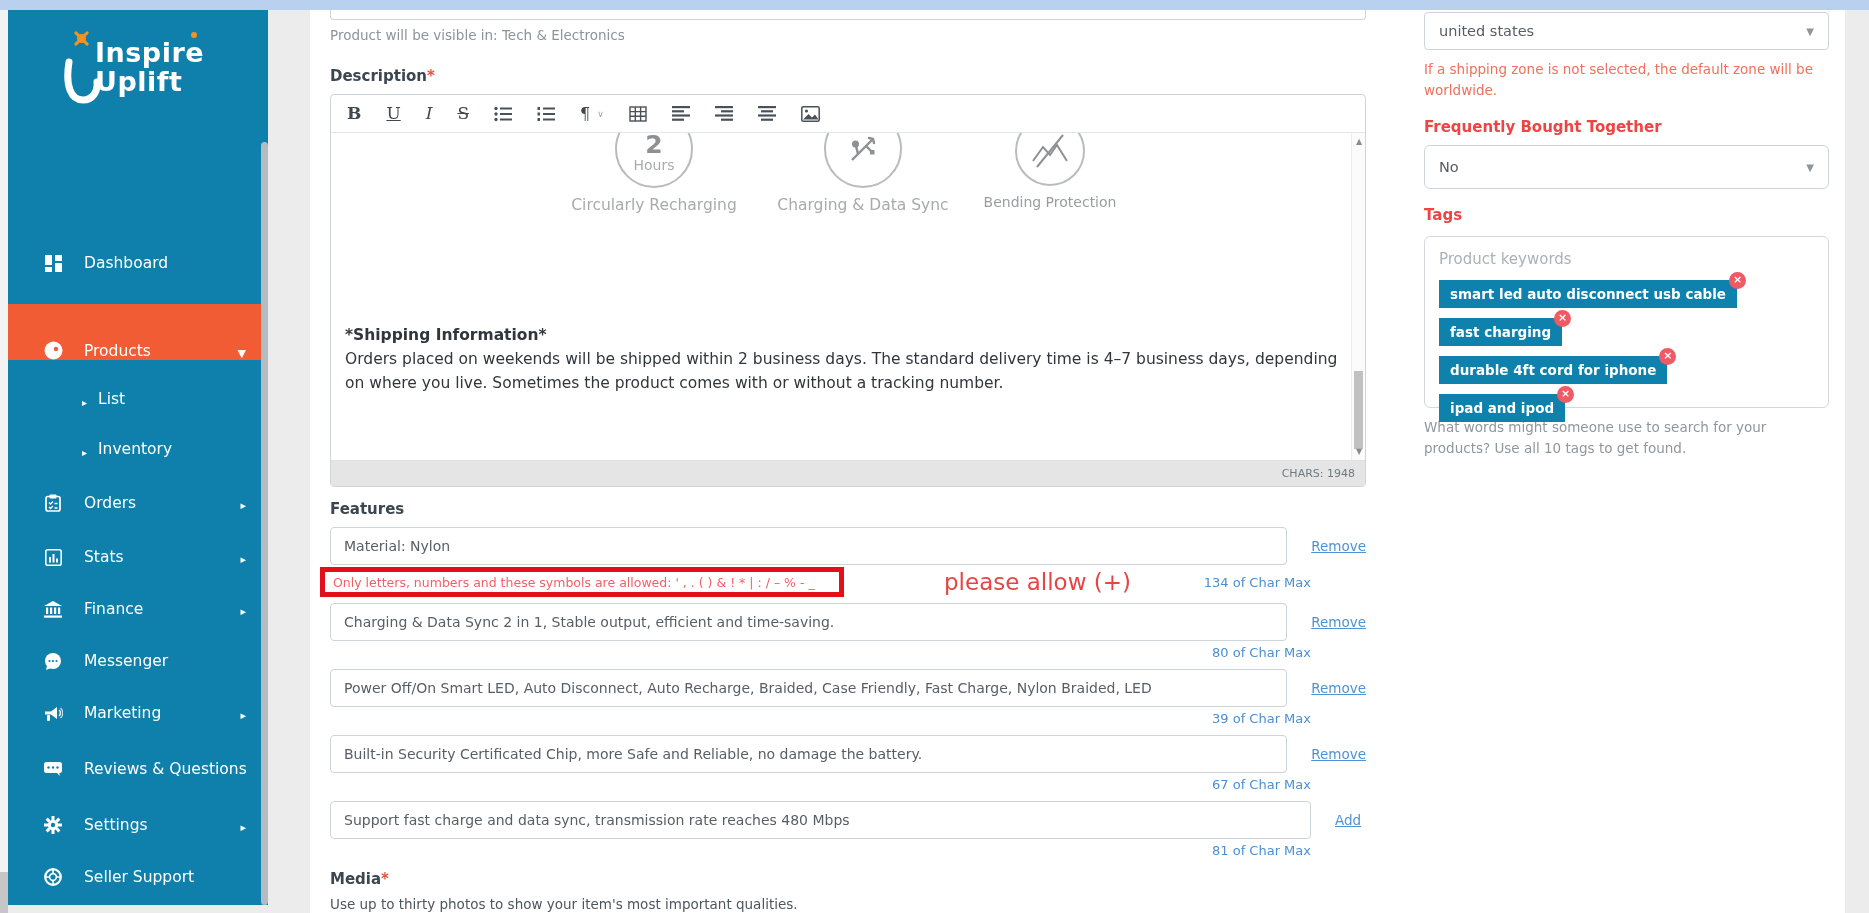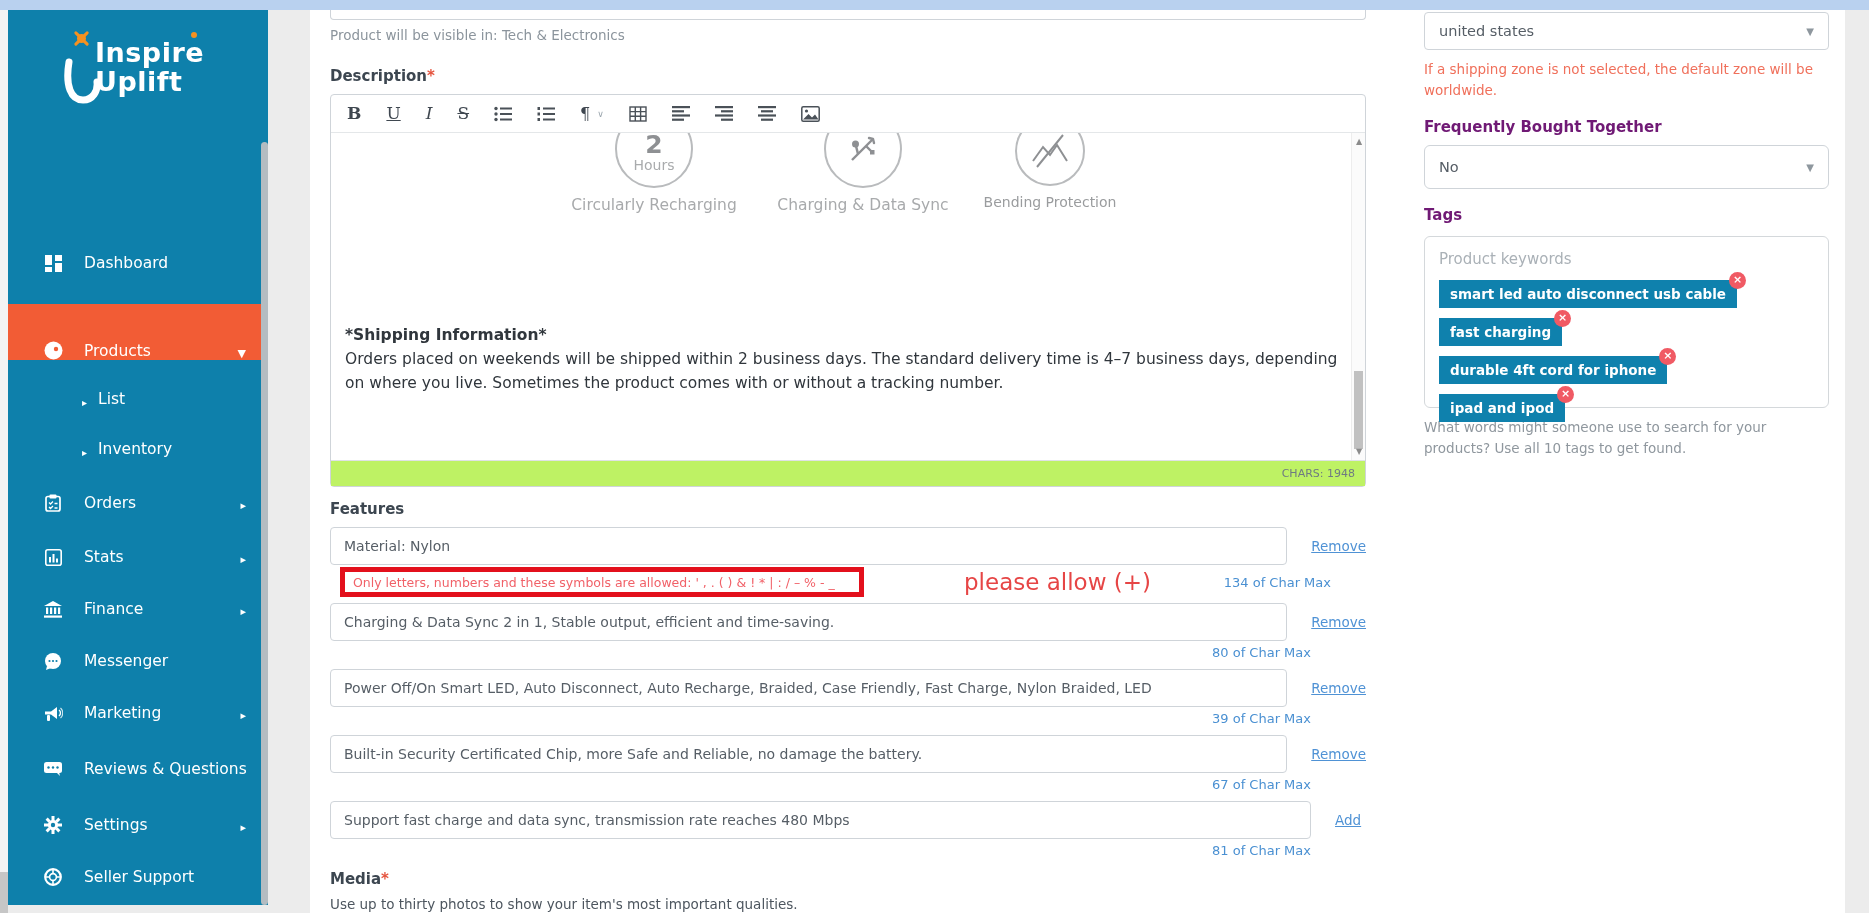--- a/index.html
+++ b/index.html
@@ -61,45 +61,45 @@
   .circ-num { font-size:25px; font-weight:bold; color:#8e9093; line-height:1; margin-top:6px; }
   .circ-sub { font-size:14px; color:#a9abad; }
   .fig-cap { margin-top:8px; font-size:15.5px; color:#a8aaac; }
   .fig3 .fig-cap { font-size:14px; color:#9a9c9e; }
   .ed-text { margin-top:83px; width:1000px; font-size:15.5px; line-height:24px; color:#30363c; }
   .ed-text b { font-weight:bold; }
   .ed-scroll { position:absolute; right:0; top:0; width:14px; height:100%; background:#fbfbfb; border-left:1px solid #ededed; }
   .ed-arrow { position:absolute; left:0; width:14px; text-align:center; font-size:8px; color:#8b8b8b; cursor:pointer; }
   .ed-arrow-up{top:4px;} .ed-arrow-dn{bottom:4px;}
   .ed-thumb { position:absolute; left:2px; top:238px; width:9px; height:78px; background:#c1c1c1; cursor:pointer; }
-  .ed-chars { height:26px; background:#bef264; border-top:1px solid #dfe2e5; display:flex; align-items:center; justify-content:flex-end; padding-right:10px; font-size:11px; color:#6f7a82; }
+  .ed-chars { height:26px; background:#e5e5e5; border-top:1px solid #dfe2e5; display:flex; align-items:center; justify-content:flex-end; padding-right:10px; font-size:11px; color:#6f7a82; }
 
   .features-label { margin-top:13px; font-size:15px; font-weight:bold; color:#3c4650; }
   .feat-row { display:flex; margin-top:9px; width:1036px; }
   .feat-input { width:981px; height:38px; border:1px solid #cfd4d9; border-radius:4px; padding:0 13px; font-size:14px; color:#565e66; font-family:"DejaVu Sans", sans-serif; background:#fff; outline:none; }
   .action-link { margin-left:24px; align-self:center; font-size:13.5px; color:#4f92d5; text-decoration:underline; cursor:pointer; white-space:nowrap; }
   .char-line { width:981px; text-align:right; font-size:13px; color:#4a90d2; margin-top:4px; }
   .mt6{margin-top:6px;}
 
-  .error-row { display:flex; align-items:center; width:981px; margin-top:2px; height:30px;margin-left:20px; }
+  .error-row { display:flex; align-items:center; width:981px; margin-top:2px; height:30px; }
   .error-box { margin-left:-10px; width:524px; height:30px; border:5px solid #e3101c; display:flex; align-items:center; padding:0 8px; background:#fff; }
   .error-text { font-size:12.5px; color:#f16168; white-space:nowrap; }
   .annotation { margin-left:100px; font-size:23px; color:#e64545; white-space:nowrap; }
   .error-charmax { margin-left:auto; font-size:13px; color:#4a90d2; }
 
   .media-label { margin-top:12px; font-size:15px; font-weight:bold; color:#3c4650; }
   .media-lines { margin-top:7px; font-size:13.5px; line-height:19px; color:#4d565f; }
 
   
   .rpanel { position:absolute; left:1408px; top:0; width:437px; height:913px; background:#fff; padding:10px 16px 0; z-index:2; }
   .select { height:38px; border:1px solid #cfd4d9; border-radius:4px; display:flex; align-items:center; padding:0 14px; font-size:14.5px; color:#565e66; cursor:pointer; background:#fff; }
   .select .caret { margin-left:auto; font-size:10px; color:#8e979e; }
   .sel-top { margin-top:2px; }
   .warn { margin-top:9px; width:392px; font-size:13.5px; line-height:21px; color:#f0705b; }
-  .rp-label { margin-top:17px; font-size:15px; font-weight:bold; color:#701a75; }
+  .rp-label { margin-top:17px; font-size:15px; font-weight:bold; color:#ef4444; }
   .sel-no { margin-top:9px; height:44px; border-radius:6px; }
   .tags-box { margin-top:12px; height:172px; border:1px solid #d4d8db; border-radius:6px; padding:12px 14px; }
   .kw-input { width:100%; border:none; outline:none; font-size:15px; color:#565e66; font-family:"DejaVu Sans", sans-serif; }
   .kw-input::placeholder { color:#aab1b7; }
   .chips { margin-top:12px; display:flex; flex-wrap:wrap; gap:10px 15px; padding-right:22px; }
   .chip { position:relative; background:#0f81ad; color:#fff; font-weight:bold; font-size:13.5px; padding:6px 11px; white-space:nowrap; }
   .chip-x { position:absolute; top:-8px; right:-9px; width:17px; height:17px; background:#f05a64; border-radius:50%; color:#fff; font-size:11px; line-height:16px; text-align:center; cursor:pointer; font-weight:bold; }
   .tags-helper { margin-top:9px; width:400px; font-size:13.5px; line-height:21px; color:#8f979e; }
 </style>
 </head>

